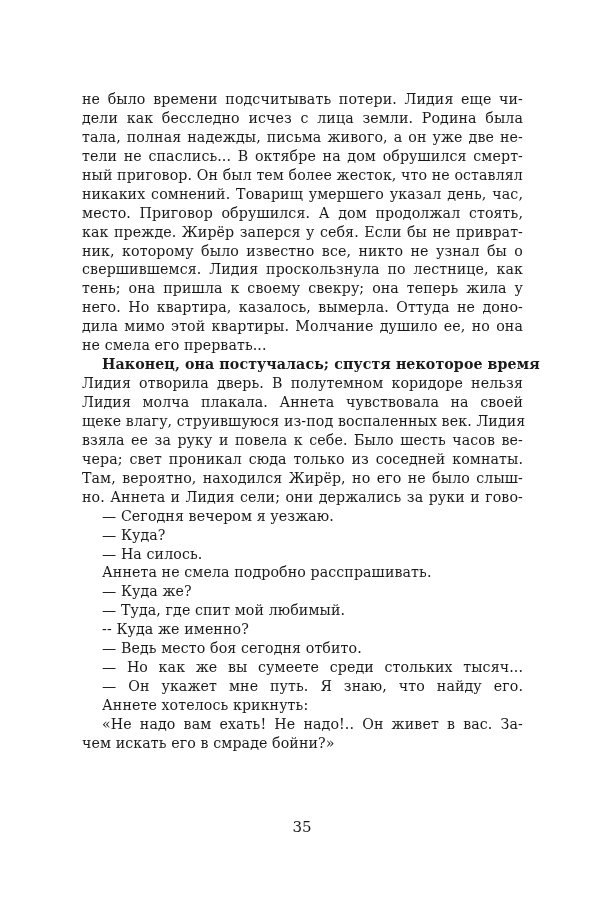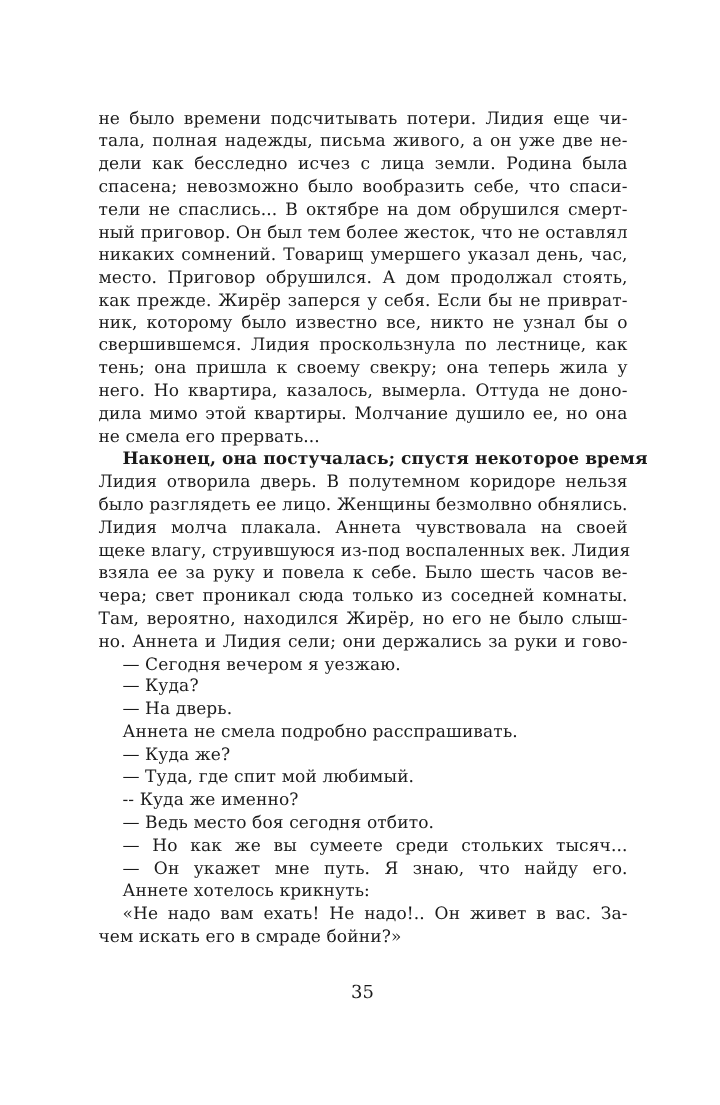--- a/index.html
+++ b/index.html
@@ -21,46 +21,44 @@
     position: absolute; left: 286px; top: 818px; width: 32px; text-align: center;
     font-size: 15px;
   }
 </style>
 </head>
 <body>
 
 <div class="page">
   <div class="text-block" id="text-block">
       <div class="line">не было времени подсчитывать потери. Лидия еще чи-</div>
+      <div class="line">дели как бесследно исчез с лица земли. Родина была</div>
       <div class="line">тала, полная надежды, письма живого, а он уже две не-</div>
-      <div class="line">дели как бесследно исчез с лица земли. Родина была</div>
-      <div class="line">спасена; невозможно было вообразить себе, что спаси-</div>
       <div class="line">тели не спаслись... В октябре на дом обрушился смерт-</div>
       <div class="line">ный приговор. Он был тем более жесток, что не оставлял</div>
       <div class="line">никаких сомнений. Товарищ умершего указал день, час,</div>
       <div class="line">место. Приговор обрушился. А дом продолжал стоять,</div>
       <div class="line">как прежде. Жирёр заперся у себя. Если бы не приврат-</div>
       <div class="line">ник, которому было известно все, никто не узнал бы о</div>
       <div class="line">свершившемся. Лидия проскользнула по лестнице, как</div>
       <div class="line">тень; она пришла к своему свекру; она теперь жила у</div>
       <div class="line">него. Но квартира, казалось, вымерла. Оттуда не доно-</div>
       <div class="line">дила мимо этой квартиры. Молчание душило ее, но она</div>
       <div class="line last">не смела его прервать...</div>
       <div class="line indent">Наконец, она постучалась; спустя некоторое время</div>
       <div class="line">Лидия отворила дверь. В полутемном коридоре нельзя</div>
-      <div class="line">было разглядеть ее лицо. Женщины безмолвно обнялись.</div>
       <div class="line">Лидия молча плакала. Аннета чувствовала на своей</div>
       <div class="line">щеке влагу, струившуюся из-под воспаленных век. Лидия</div>
       <div class="line">взяла ее за руку и повела к себе. Было шесть часов ве-</div>
       <div class="line">чера; свет проникал сюда только из соседней комнаты.</div>
       <div class="line">Там, вероятно, находился Жирёр, но его не было слыш-</div>
       <div class="line">но. Аннета и Лидия сели; они держались за руки и гово-</div>
       <div class="line dlg last">— Сегодня вечером я уезжаю.</div>
       <div class="line dlg last">— Куда?</div>
-      <div class="line dlg last">— На дверь.</div>
+      <div class="line dlg last">— На силось.</div>
       <div class="line dlg last">Аннета не смела подробно расспрашивать.</div>
       <div class="line dlg last">— Куда же?</div>
       <div class="line dlg last">— Туда, где спит мой любимый.</div>
       <div class="line dlg last">-- Куда же именно?</div>
       <div class="line dlg last">— Ведь место боя сегодня отбито.</div>
       <div class="line dlg">— Но как же вы сумеете среди стольких тысяч...</div>
       <div class="line dlg">— Он укажет мне путь. Я знаю, что найду его.</div>
       <div class="line dlg last">Аннете хотелось крикнуть:</div>
       <div class="line dlg">«Не надо вам ехать! Не надо!.. Он живет в вас. За-</div>
       <div class="line last">чем искать его в смраде бойни?»</div>

